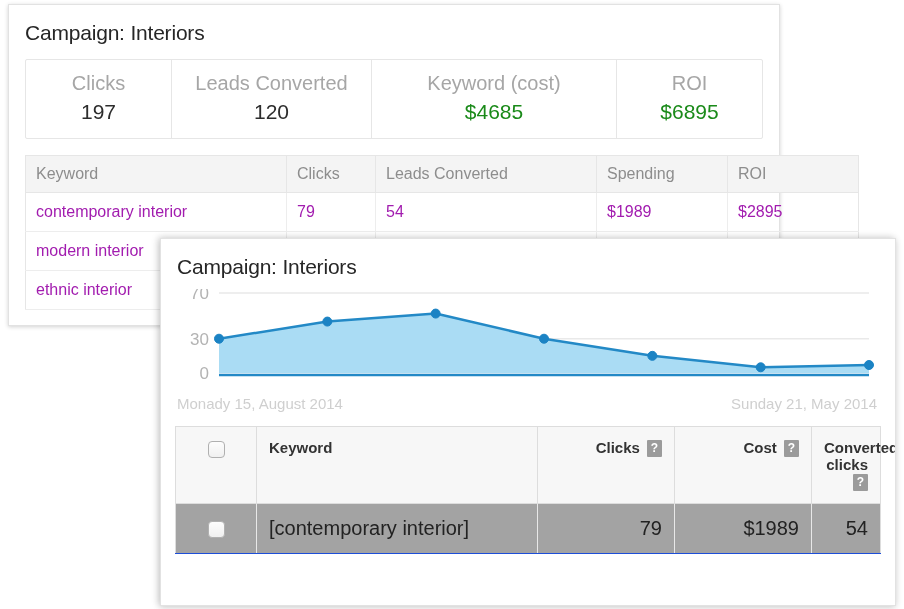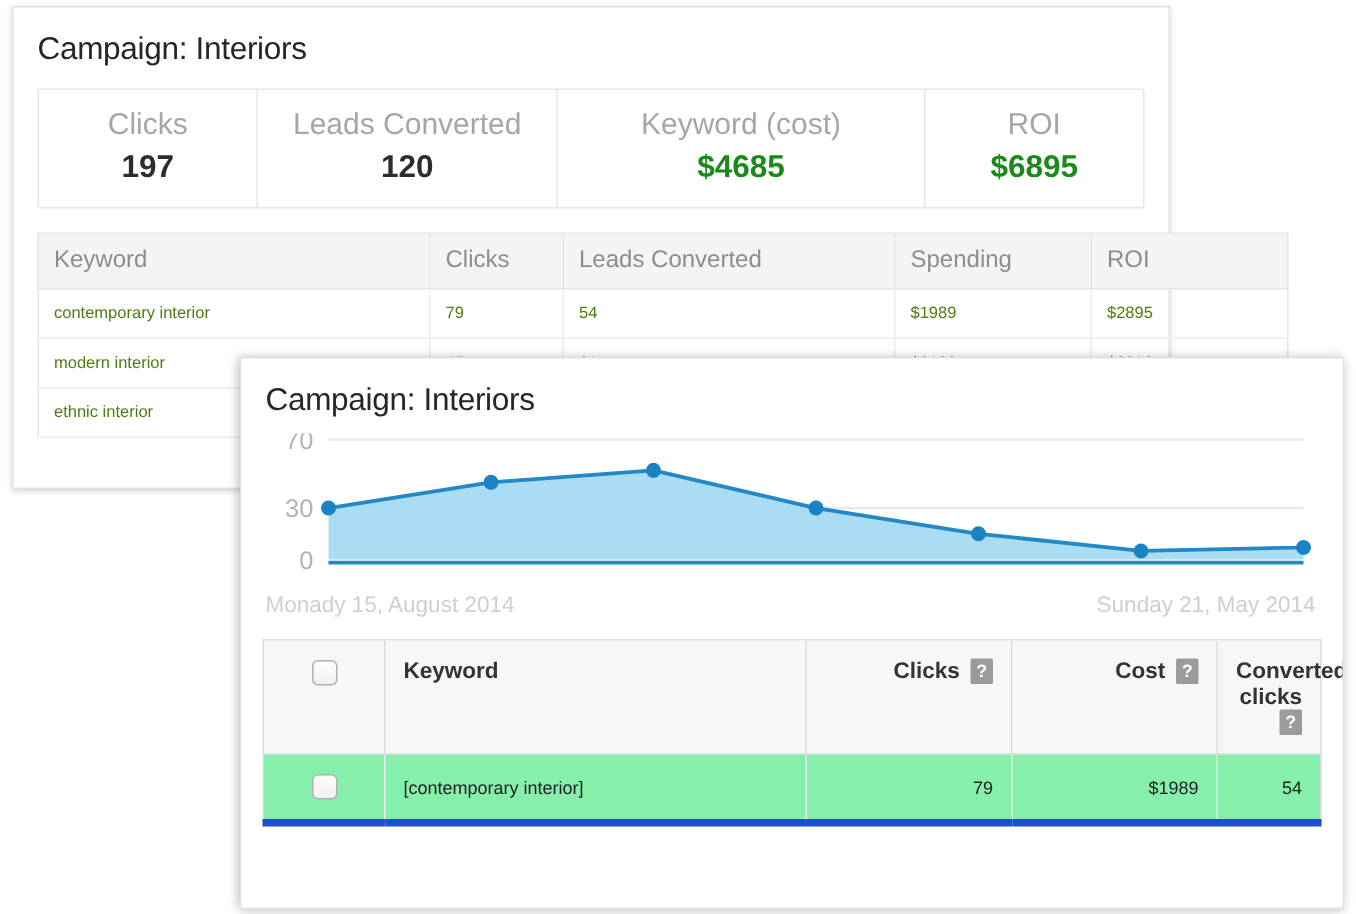--- a/index.html
+++ b/index.html
@@ -56,21 +56,21 @@
   .kpi-cell.k-roi     { flex: 1 1 auto; }
   .kpi-label {
     font-size: 20px;
     color: #a6a6a6;
     line-height: 26px;
     white-space: nowrap;
   }
   .kpi-value {
     font-size: 21px;
     color: #2d2d2d;
-    font-weight: bold;
+    font-weight: normal;
     line-height: 28px;
     margin-top: 2px;
   }
   .kpi-value.money { color: #1a8a19; }
 
   
   #back-table {
     margin: 16px 16px 0 16px;
     border: 1px solid #e6e6e6;
     border-bottom: none;
@@ -83,22 +83,22 @@
     color: #8d8d8d;
     font-size: 16px;
     font-weight: normal;
     text-align: left;
     padding: 9px 10px;
     border-right: 1px solid #e6e6e6;
     border-bottom: 1px solid #e6e6e6;
   }
   #back-table th:last-child { border-right: none; }
   #back-table td {
-    font-size: 11px;
-    color: #4d7c0f;
+    font-size: 16px;
+    color: #a21caf;
     padding: 10px 10px;
     border-right: 1px solid #ededed;
     border-bottom: 1px solid #ededed;
     white-space: nowrap;
     overflow: hidden;
   }
   #back-table td:last-child { border-right: none; }
   .bc-kw    { width: 240px; }
   .bc-clk   { width: 68px; }
   .bc-leads { width: 200px; }
@@ -148,26 +148,26 @@
     color: #333333;
     font-size: 15px;
     font-weight: bold;
     padding: 12px 12px;
     border-right: 1px solid #dddddd;
     border-bottom: 1px solid #dddddd;
     vertical-align: top;
   }
   #front-table th:last-child { border-right: none; }
   #front-table td {
-    font-size: 12px;
+    font-size: 20px;
     color: #222222;
     padding: 13px 12px;
     border-right: 1px solid #e8e8e8;
-    border-bottom: 5px solid #1d4ed8;
-    background: #86efac;
+    border-bottom: 1px solid #1d4ed8;
+    background: #a3a3a3;
   }
   #front-table td:last-child { border-right: none; }
   .fc-chk  { width: 56px; text-align: center; }
   .fc-kw   { width: 256px; text-align: left; }
   .fc-clk  { width: 112px; text-align: right; }
   .fc-cost { width: 112px; text-align: right; }
   .fc-conv { width: auto;  text-align: right; }
   th.fc-kw { text-align: left; }
   th.fc-chk { text-align: center; }
   th.fc-clk, th.fc-cost, th.fc-conv { text-align: right; }

